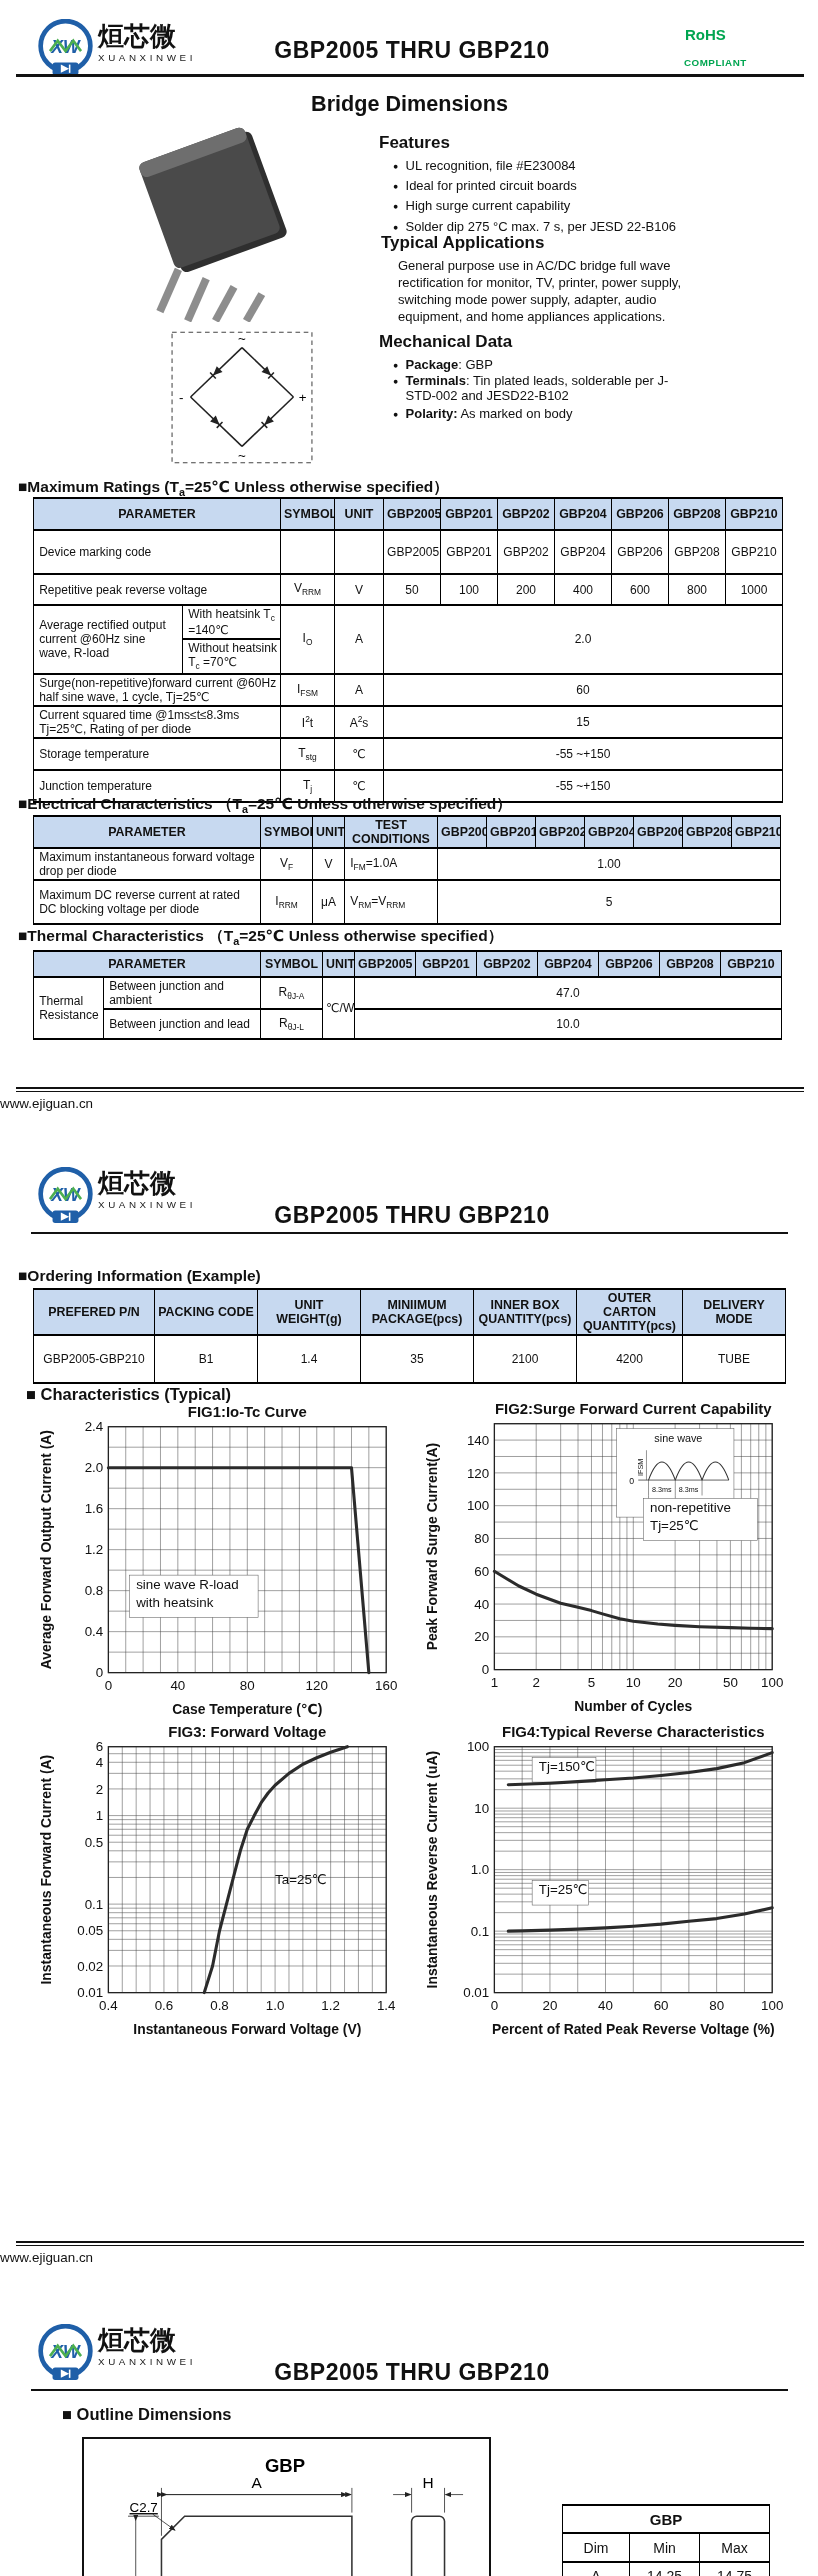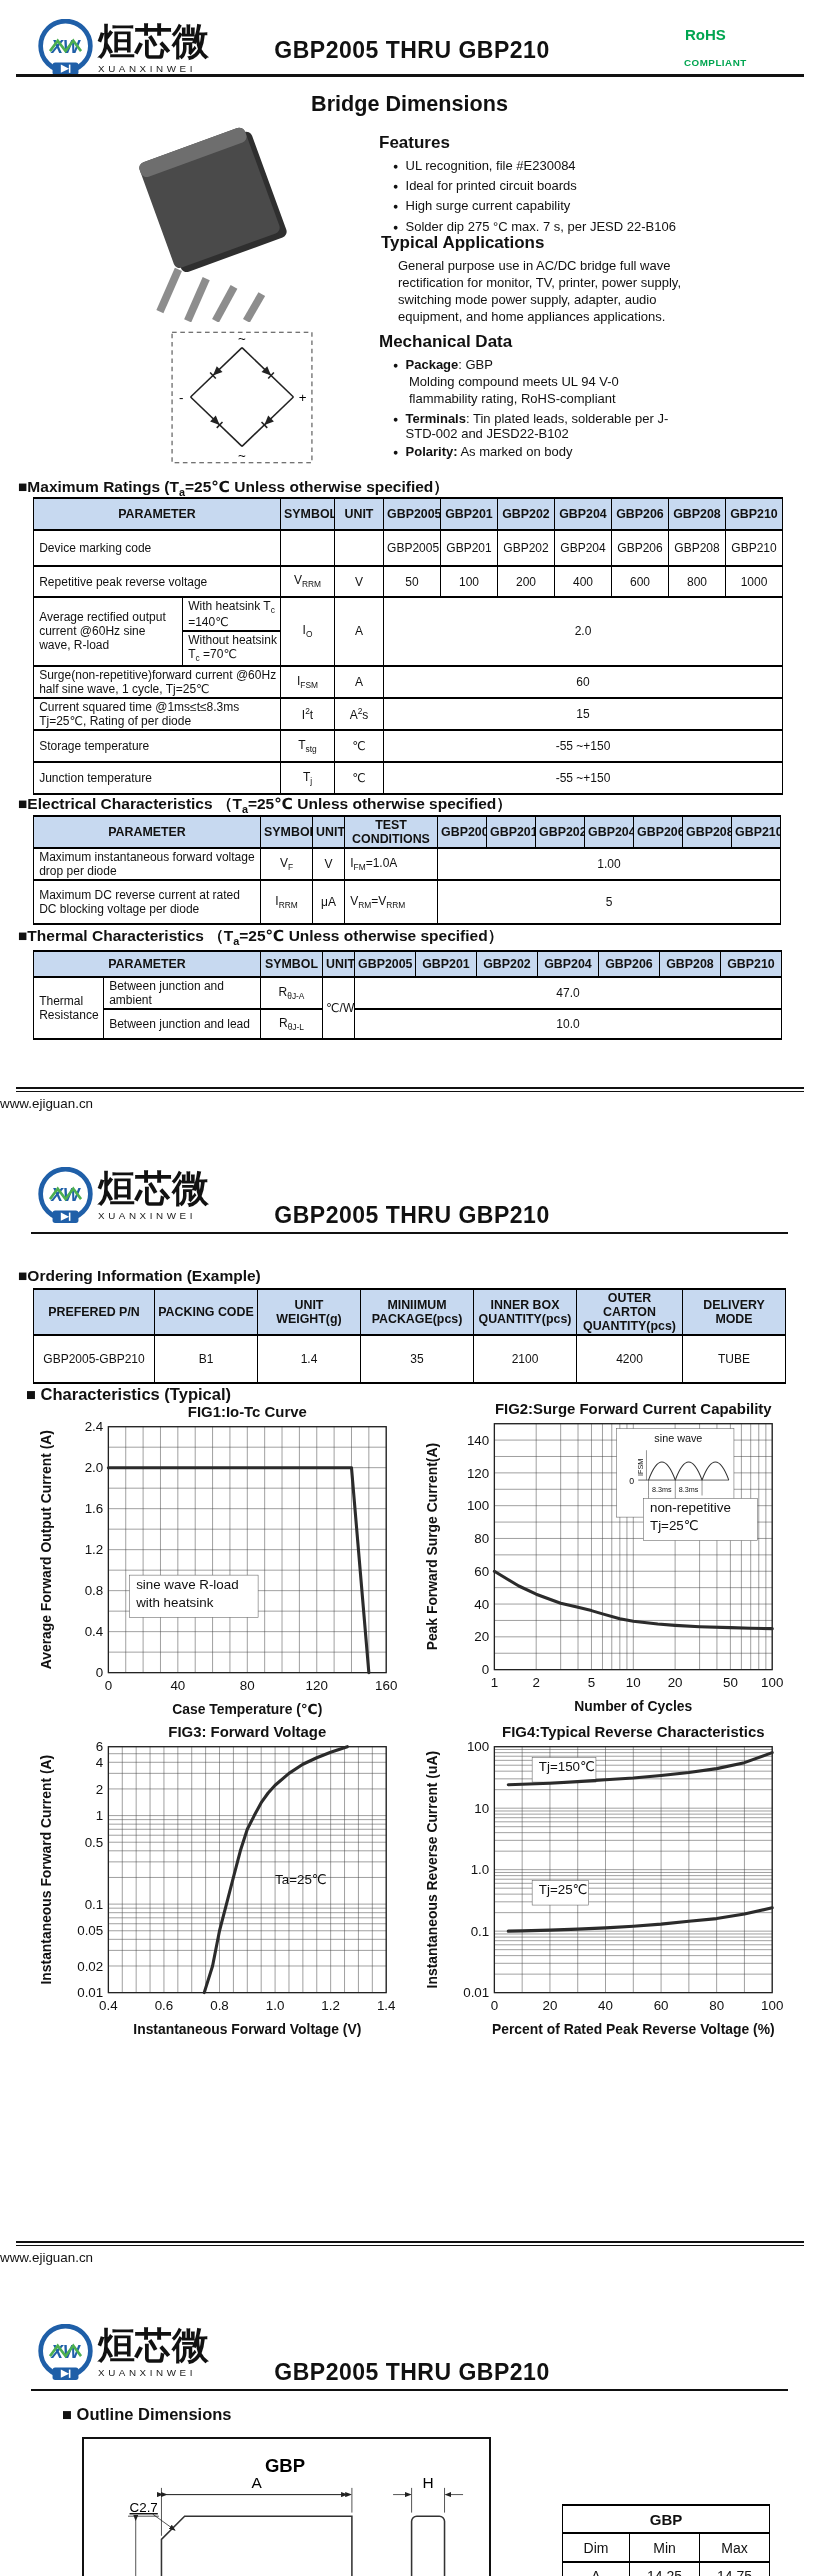--- a/index.html
+++ b/index.html
@@ -1,21 +1,21 @@
 <!DOCTYPE html>
 <html style="font-size:8.2px"><head>
 <meta charset="utf-8">
 <style>
   html,body{margin:0;padding:0;background:#fff;}
   #doc{position:relative;width:819px;height:3470px;background:#fff;
        font-family:"Liberation Sans","DejaVu Sans",sans-serif;color:#111;overflow:hidden;}
   .abs{position:absolute;}
   .rule{background:#111;}
   .doc-title{font-size:23px;font-weight:bold;letter-spacing:0.5px;}
-  .logo-cn{font-size:37px;font-weight:bold;line-height:1;}
+  .logo-cn{font-size:26px;font-weight:bold;line-height:1;}
   .logo-en{font-size:9.8px;letter-spacing:3.6px;margin-top:3.1px;color:#222;}
   .rohs{color:#00A550;font-weight:bold;font-size:15px;line-height:1;}
   .compliant{color:#00A550;font-weight:bold;font-size:9.8px;letter-spacing:0.5px;}
   .big-title{font-size:21.6px;font-weight:bold;text-align:center;width:100%;}
   .h2{font-size:17px;font-weight:bold;}
   .sec-h{font-size:15.5px;font-weight:bold;}
   .bullet-row{display:flex;align-items:flex-start;margin-bottom:5.2px;font-size:13px;}
   .dot{font-size:8.8px;margin-right:7.2px;margin-top:3.1px;}
   .body-text{font-size:13px;line-height:17px;}
   table{border-collapse:collapse;table-layout:fixed;}
@@ -126,21 +126,20 @@
 
   <div class="abs h2" style="left:381px;top:233px">Typical Applications</div>
   <div class="abs body-text" style="left:398px;top:257px;width:301px">General purpose use in AC/DC bridge full wave rectification for monitor, TV, printer, power supply, switching mode power supply, adapter, audio equipment, and home appliances applications.</div>
 
   <div class="abs h2" style="left:379px;top:332px">Mechanical Data</div>
   <div class="abs" style="left:393px;top:357px;width:309px">
     <div class="bullet-row" style="margin-bottom:1px">
         <span class="dot">●</span>
         <span><b>Package</b><span>: GBP</span></span>
       </div>
-    <div class="body-text" style="margin-left:16px;width:278px;margin-bottom:4.1px">Molding compound meets UL 94 V-0 flammability rating, RoHS-compliant</div>
     <div class="bullet-row" style="margin-bottom:1px">
         <span class="dot">●</span>
         <span style="width:278px;display:inline-block"><b>Terminals</b><span>: Tin plated leads, solderable  per J-STD-002 and JESD22-B102</span></span>
       </div>
     <div class="bullet-row" style="margin-top:3.1px">
         <span class="dot">●</span>
         <span><b>Polarity:</b><span> As marked on body</span></span>
       </div>
   </div>
 
@@ -167,21 +166,21 @@
       <td class="hd">SYMBOL</td>
       <td class="hd">UNIT</td>
       <td class="hd">GBP2005</td>
           <td class="hd">GBP201</td>
           <td class="hd">GBP202</td>
       <td class="hd">GBP204</td>
           <td class="hd">GBP206</td>
           <td class="hd">GBP208</td>
           <td class="hd">GBP210</td>
     </tr>
-    <tr style="height:36px">
+    <tr style="height:44px">
       <td class="l" colspan="2">Device marking code</td>
           <td></td>
           <td></td>
       <td>GBP2005</td>
           <td>GBP201</td>
           <td>GBP202</td>
       <td>GBP204</td>
           <td>GBP206</td>
           <td>GBP208</td>
           <td>GBP210</td>

